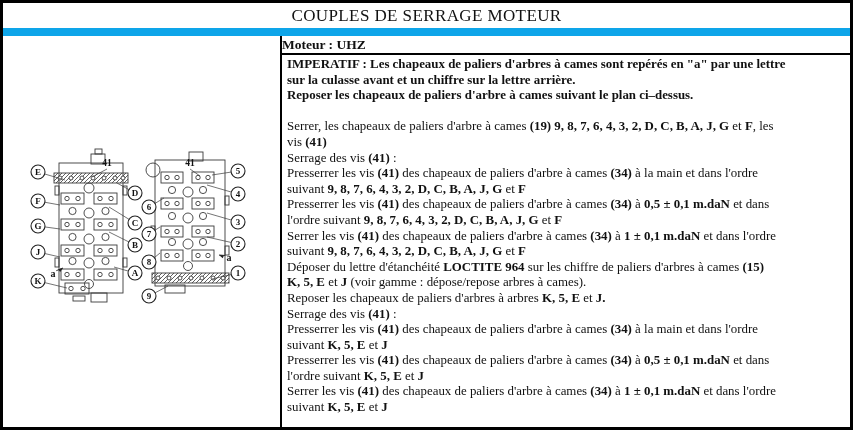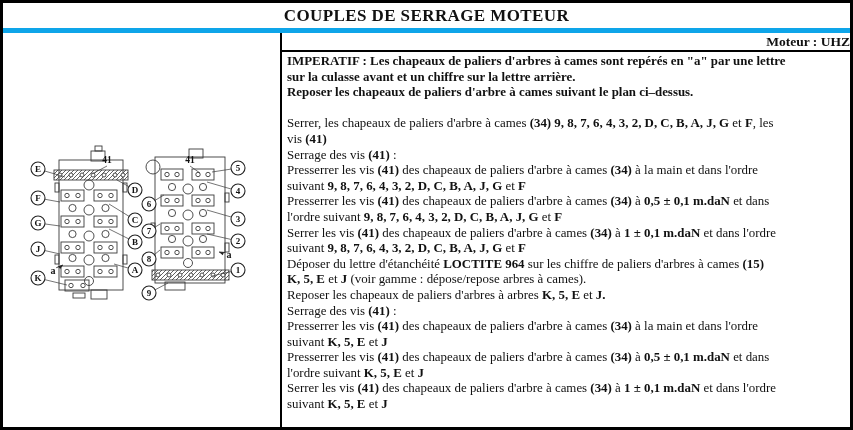--- a/index.html
+++ b/index.html
@@ -3,31 +3,31 @@
 <meta charset="utf-8">
 <style>
   html,body{margin:0;padding:0;background:#e8e8e8;}
   .page{
     width:853px;height:430px;box-sizing:border-box;
     border:3px solid #000;background:#fff;
     font-family:"Liberation Serif","DejaVu Serif",serif;color:#111;
     position:relative;overflow:hidden;
   }
   .title-bar{
-    height:25px;border-bottom:5px solid #0ea5e9;
+    height:25px;border-bottom:8px solid #0ea5e9;
     display:flex;align-items:center;justify-content:center;
-    font-weight:bold;font-size:17px;letter-spacing:.4px;
+    font-weight:normal;font-size:17px;letter-spacing:.4px;
   }
   .content{display:flex;height:396px;}
   .left-cell{width:277px;border-right:2px solid #000;position:relative;background:#fff;}
   .left-cell svg{position:absolute;left:0;top:0;}
   .right-cell{flex:1;display:flex;flex-direction:column;overflow:hidden;}
   .motor-header{
     height:17px;border-bottom:2px solid #000;
-    text-align:right;font-weight:bold;font-size:13.5px;line-height:17px;
+    text-align:left;font-weight:bold;font-size:13.5px;line-height:17px;
   }
   .procedure{padding:2px 3px 0 5px;font-size:12.9px;overflow:hidden;}
   .tline{height:15.6px;line-height:15.6px;white-space:nowrap;}
   .b{font-weight:bold;}
 </style>
 </head>
 <body>
 
 <div class="page">
   <div class="title-bar">COUPLES DE SERRAGE MOTEUR</div>
@@ -276,21 +276,21 @@
       </svg>
     </div>
 
     <div class="right-cell">
       <div class="motor-header">Moteur : UHZ</div>
       <div class="procedure">
           <div class="tline"><span class="b">IMPERATIF : Les chapeaux de paliers d'arbres à cames sont repérés en "a" par une lettre</span></div>
           <div class="tline"><span class="b">sur la culasse avant et un chiffre sur la lettre arrière.</span></div>
           <div class="tline"><span class="b">Reposer les chapeaux de paliers d'arbre à cames suivant le plan ci–dessus.</span></div>
           <div class="tline">&nbsp;</div>
-          <div class="tline"><span>Serrer, les chapeaux de paliers d'arbre à cames </span><span class="b">(34) 9, 8, 7, 6, 4, 3, 2, D, C, B, A, J, G</span><span> et </span><span class="b">F</span><span>, les</span></div>
+          <div class="tline"><span>Serrer, les chapeaux de paliers d'arbre à cames </span><span class="b">(19) 9, 8, 7, 6, 4, 3, 2, D, C, B, A, J, G</span><span> et </span><span class="b">F</span><span>, les</span></div>
           <div class="tline"><span>vis </span><span class="b">(41)</span></div>
           <div class="tline"><span>Serrage des vis </span><span class="b">(41)</span><span> :</span></div>
           <div class="tline"><span>Presserrer les vis </span><span class="b">(41)</span><span> des chapeaux de paliers d'arbre à cames </span><span class="b">(34)</span><span> à la main et dans l'ordre</span></div>
           <div class="tline"><span>suivant </span><span class="b">9, 8, 7, 6, 4, 3, 2, D, C, B, A, J, G</span><span> et </span><span class="b">F</span></div>
           <div class="tline"><span>Presserrer les vis </span><span class="b">(41)</span><span> des chapeaux de paliers d'arbre à cames </span><span class="b">(34)</span><span> à </span><span class="b">0,5 ± 0,1 m.daN</span><span> et dans</span></div>
           <div class="tline"><span>l'ordre suivant </span><span class="b">9, 8, 7, 6, 4, 3, 2, D, C, B, A, J, G</span><span> et </span><span class="b">F</span></div>
           <div class="tline"><span>Serrer les vis </span><span class="b">(41)</span><span> des chapeaux de paliers d'arbre à cames </span><span class="b">(34)</span><span> à </span><span class="b">1 ± 0,1 m.daN</span><span> et dans l'ordre</span></div>
           <div class="tline"><span>suivant </span><span class="b">9, 8, 7, 6, 4, 3, 2, D, C, B, A, J, G</span><span> et </span><span class="b">F</span></div>
           <div class="tline"><span>Déposer du lettre d'étanchéité </span><span class="b">LOCTITE 964</span><span> sur les chiffre de paliers d'arbres à cames </span><span class="b">(15)</span></div>
           <div class="tline"><span class="b">K, 5, E</span><span> et </span><span class="b">J</span><span> (voir gamme : dépose/repose arbres à cames).</span></div>

